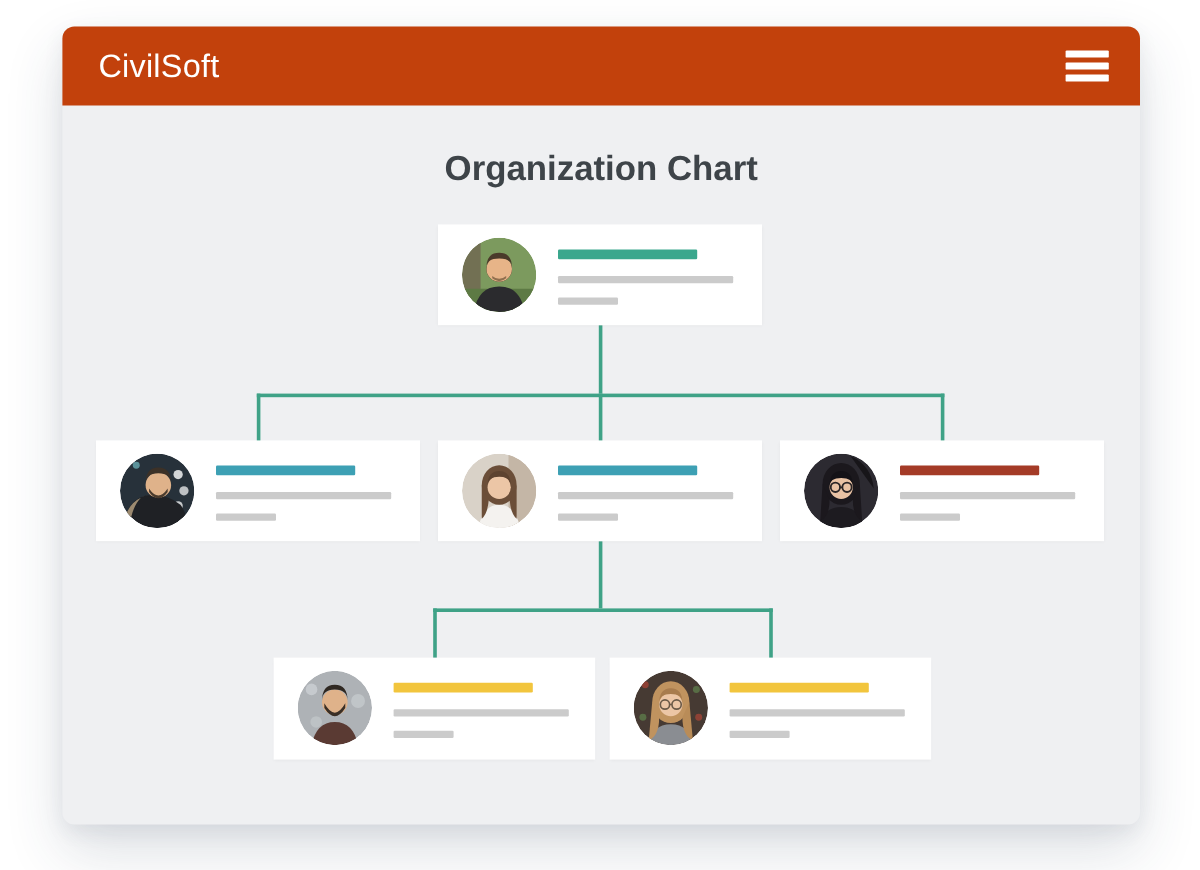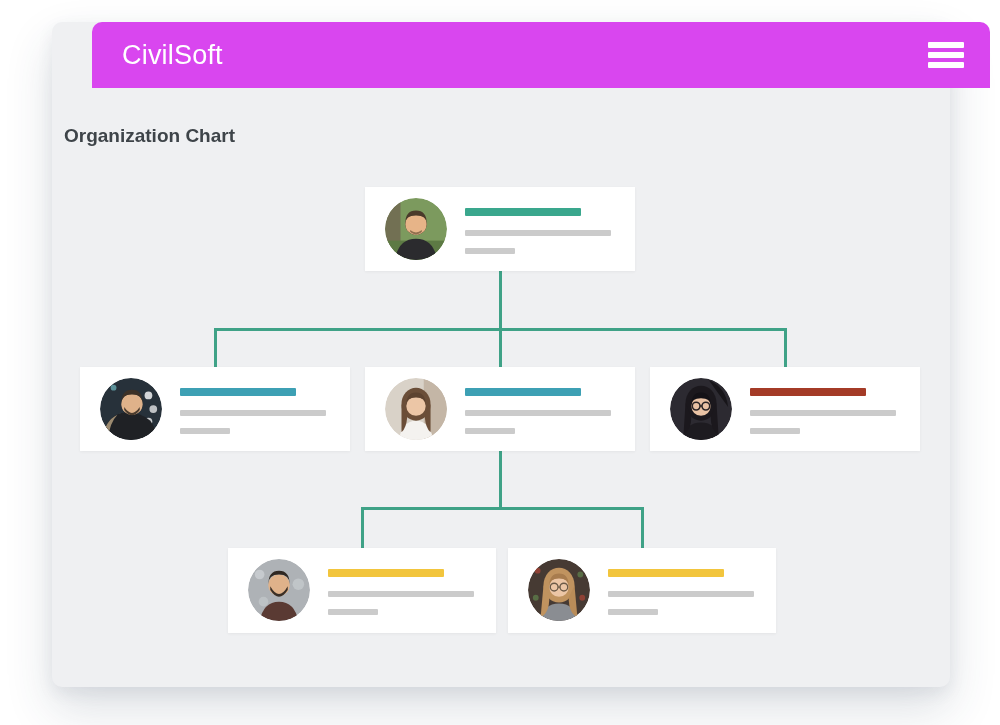--- a/index.html
+++ b/index.html
@@ -17,22 +17,22 @@
     background:#3d4852; border-radius:10px 10px 0 0;
     display:flex; align-items:center; justify-content:space-between;
     padding:0 26px 0 30px;
   }
   .brand { color:#ffffff; font-size:27px; font-weight:500; letter-spacing:.2px; }
 
   .hamburger { width:36px; height:30px; display:flex; flex-direction:column; justify-content:space-between; cursor:pointer; background:none; border:none; padding:2px 0; }
   .hamburger span { display:block; width:100%; height:6px; background:#ffffff; border-radius:1px; }
 
   .chart-title {
-    position:absolute; left:12px; top:103px; width:100%;
-    font-size:19px; font-weight:600; color:#3e4449;
+    position:absolute; left:0; top:103px; width:100%;
+    text-align:center; font-size:29px; font-weight:600; color:#3e4449;
   }
 
   
   .conn { position:absolute; background:#3fa287; }
 
   
   .card {
     position:absolute; width:270px; height:84px; background:#ffffff;
     box-shadow:0 1px 3px rgba(0,0,0,.05); cursor:pointer;
   }
@@ -62,21 +62,21 @@
   #h-sub    { left:308.5px; top:485px; width:283px; height:3px; }
   #v-bleft  { left:308.5px; top:485px; width:3px; height:42px; }
   #v-bright { left:588.5px; top:485px; width:3px; height:42px; }
 </style>
 </head>
 <body>
 
 <div class="stage">
   <div class="panel" style="background: rgb(239, 240, 242);">
 
-    <div class="app-header" style="background: #d946ef; margin-left: 40px;">
+    <div class="app-header" style="background: #c2410c;">
       <div class="brand">CivilSoft</div>
       <button class="hamburger" aria-label="hamburger-menu-icon">
         <span></span>
         <span></span>
         <span></span>
       </button>
     </div>
 
     <div class="chart-title">Organization Chart</div>
 

